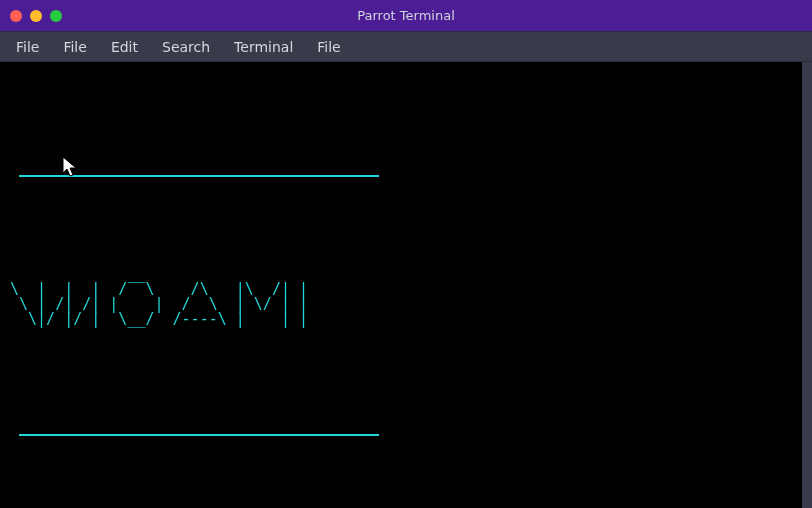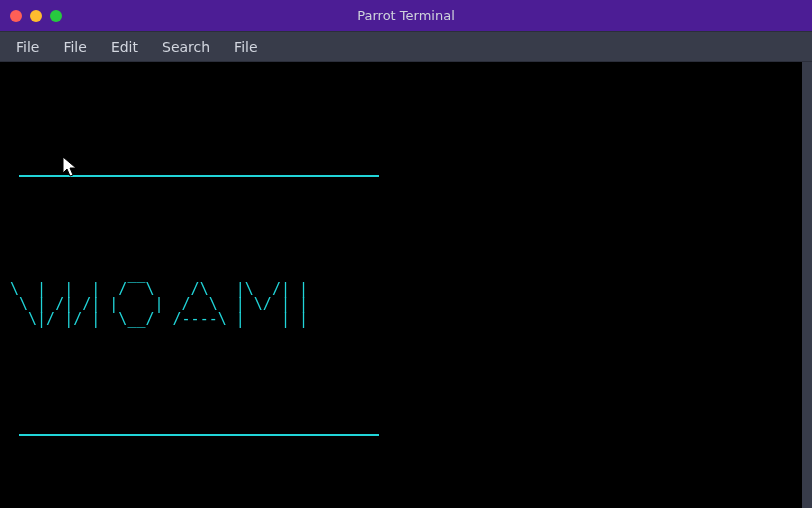--- a/index.html
+++ b/index.html
@@ -124,20 +124,21 @@
     <div class="wc-dot wc-max"></div>
   </div>
   <div class="title">Parrot Terminal</div>
 </div>
 
 <div class="menubar">
   <div class="menu-item">File</div>
   <div class="menu-item">File</div>
   <div class="menu-item">Edit</div>
   <div class="menu-item">Search</div>
+  <div class="menu-item">Terminal</div>
   <div class="menu-item">File</div>
 </div>
 
 <div class="term-wrap">
   <div class="term">
     <div class="blank"></div>
     <div class="row"> <span class="hr-line"></span></div>
     <div class="blank"></div>
     <div class="ascii-banner">\  |  |  |  /‾‾\    /\   |\  /| |
  \ | /| /| |    |  /  \  | \/ | |

